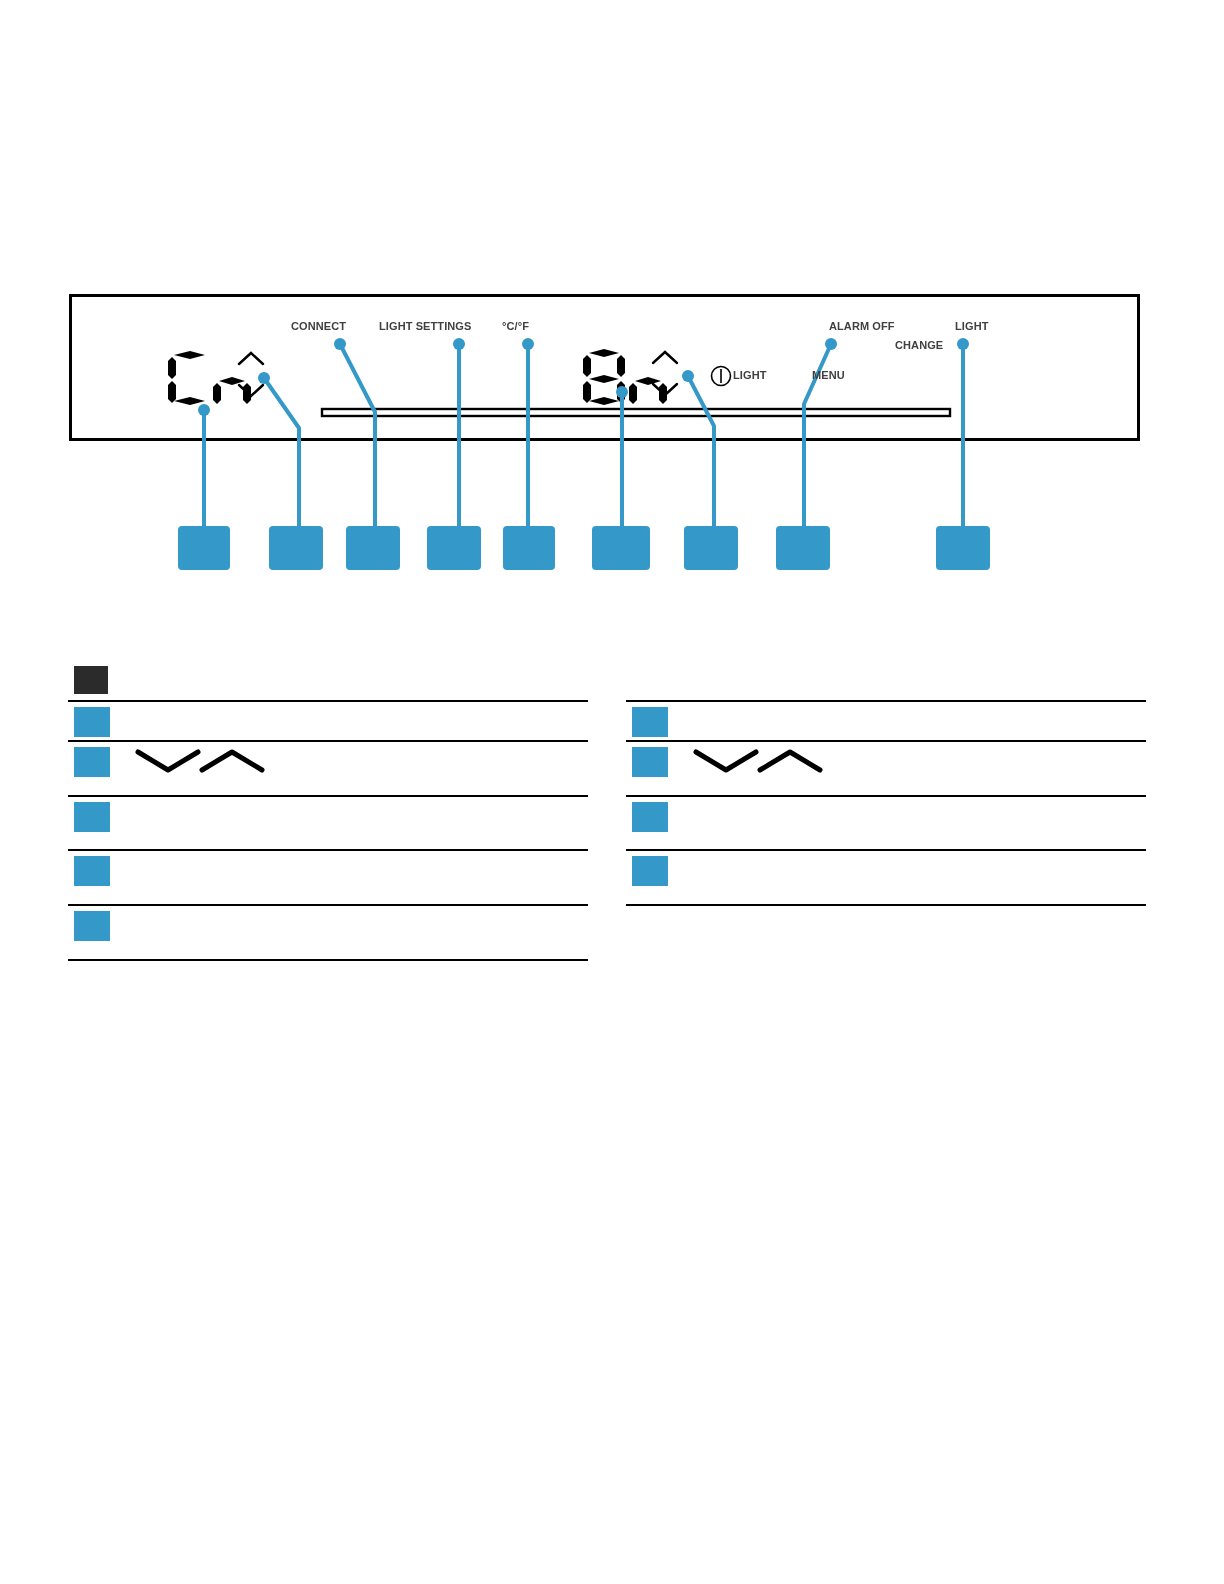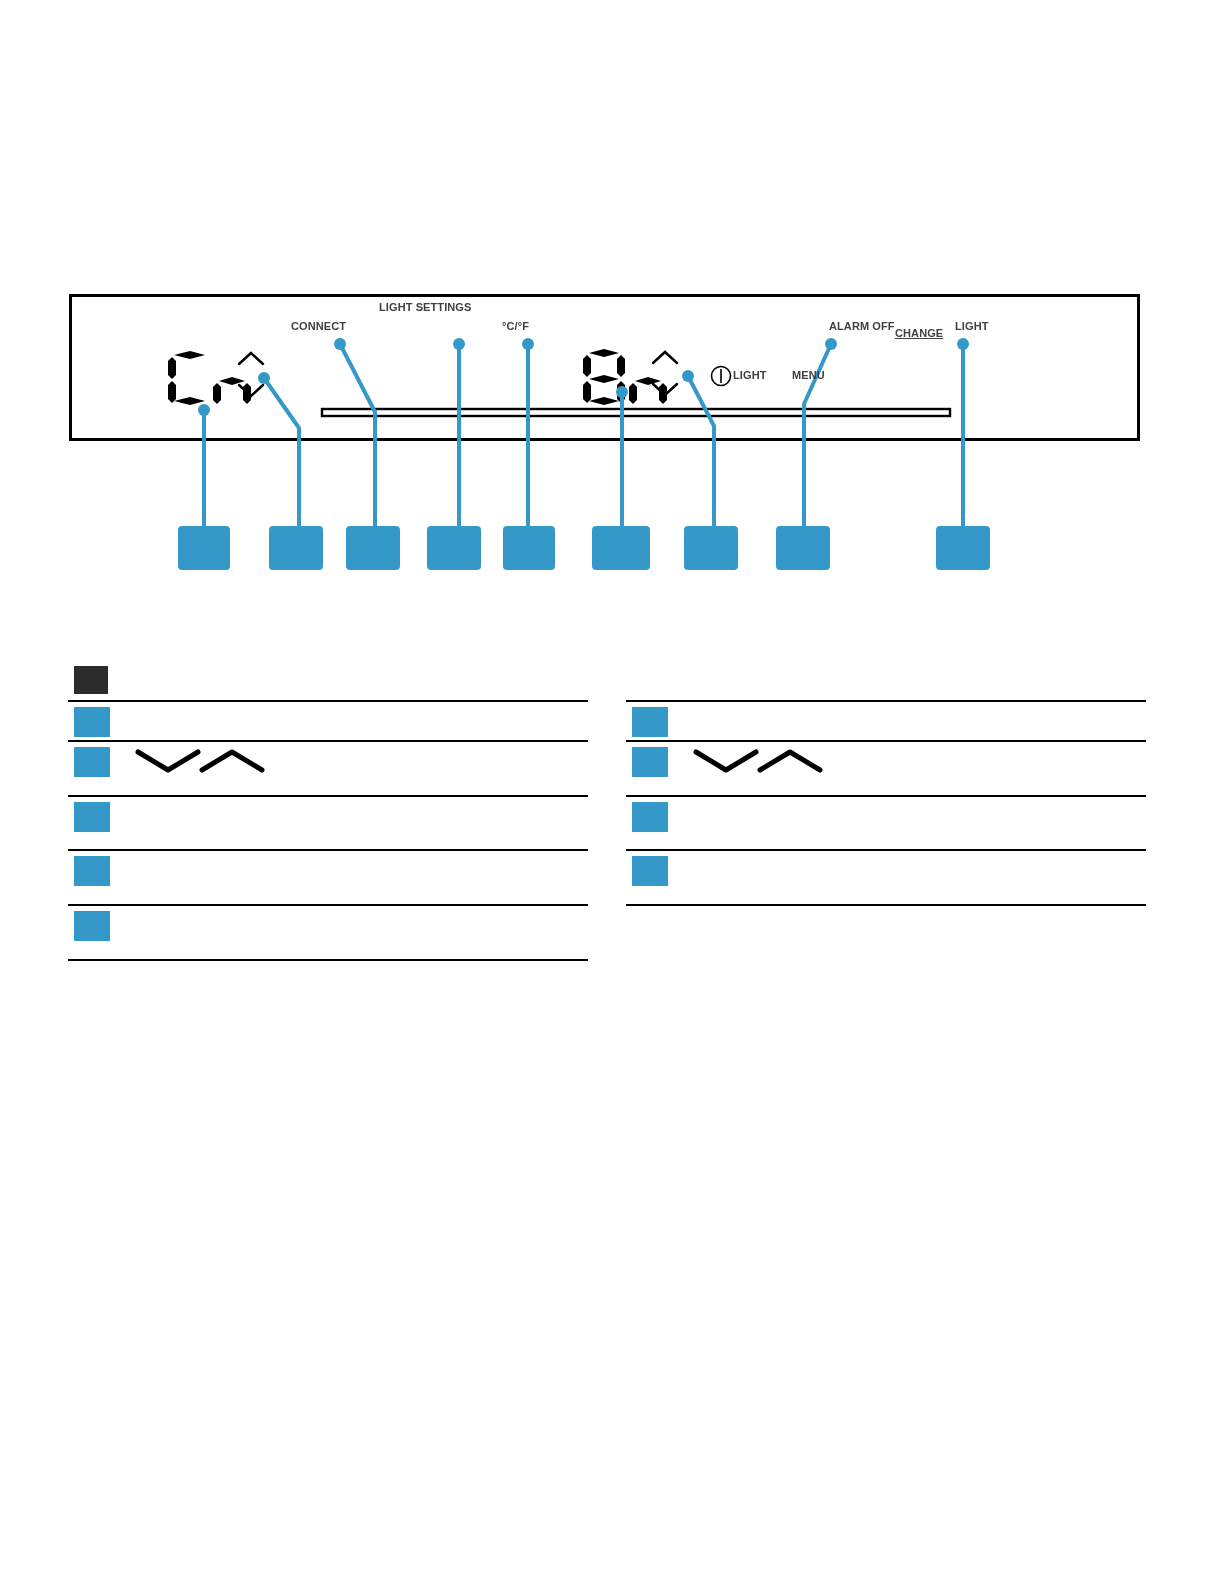--- a/index.html
+++ b/index.html
@@ -178,27 +178,27 @@
       <rect x="427" y="526" width="54" height="44" rx="4"></rect>
       <rect x="503" y="526" width="52" height="44" rx="4"></rect>
       <rect x="592" y="526" width="58" height="44" rx="4"></rect>
       <rect x="684" y="526" width="54" height="44" rx="4"></rect>
       <rect x="776" y="526" width="54" height="44" rx="4"></rect>
       <rect x="936" y="526" width="54" height="44" rx="4"></rect>
     </g>
   </svg>
 
   <div class="panel-label" style="left:291px; top:321px;">CONNECT</div>
-  <div class="panel-label" style="left:379px; top:302px;">LIGHT SETTINGS</div>
+  <div class="panel-label" style="left:379px; top:321px;">LIGHT SETTINGS</div>
   <div class="panel-label" style="left:502px; top:321px;">°C/°F</div>
   <div class="panel-label" style="left:797px; top:321px;margin-left:32px;">ALARM OFF</div>
-  <div class="panel-label" style="left:895px; top:328px;text-decoration:underline;">CHANGE</div>
+  <div class="panel-label" style="left:895px; top:340px;">CHANGE</div>
   <div class="panel-label" style="left:955px; top:321px;">LIGHT</div>
   <div class="panel-label" style="left:733px; top:370px;">LIGHT</div>
-  <div class="panel-label" style="left:792px; top:370px;">MENU</div>
+  <div class="panel-label" style="left:812px; top:370px;">MENU</div>
 </div>
 
 <div id="legend">
 
   <div class="legend-col" id="legend-col-left">
 
     <div class="legend-row" style="height:42px;">
       <span class="legend-swatch dark" style="top:6px;"></span>
       <span class="legend-text"></span>
     </div>

